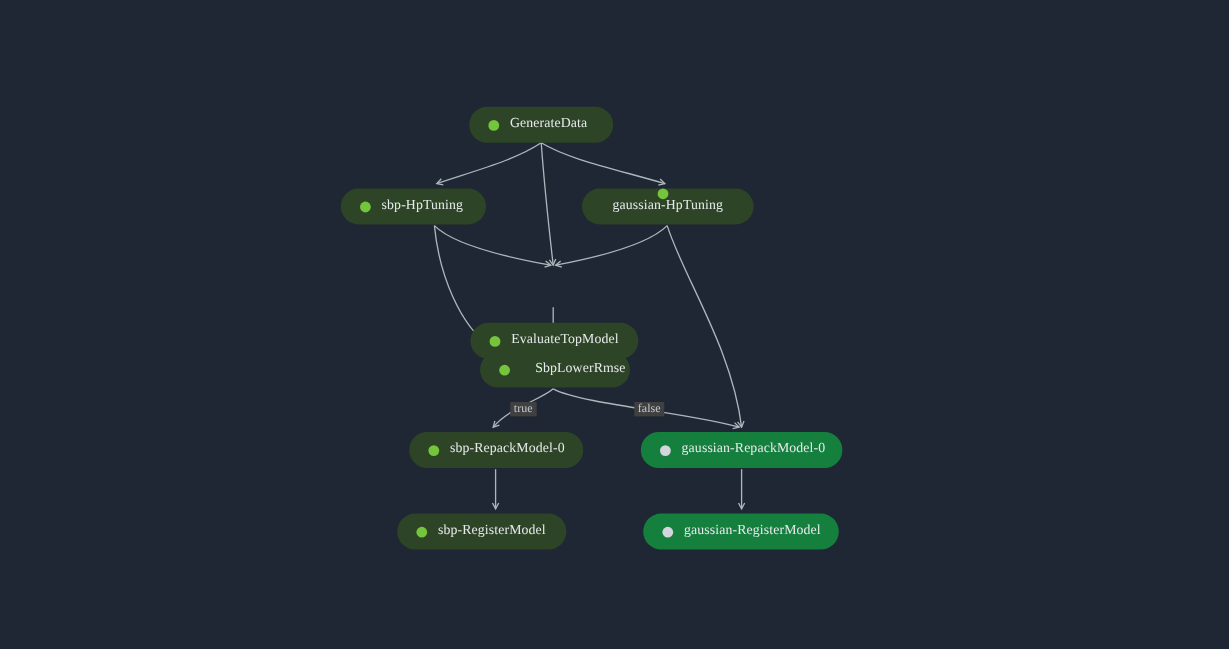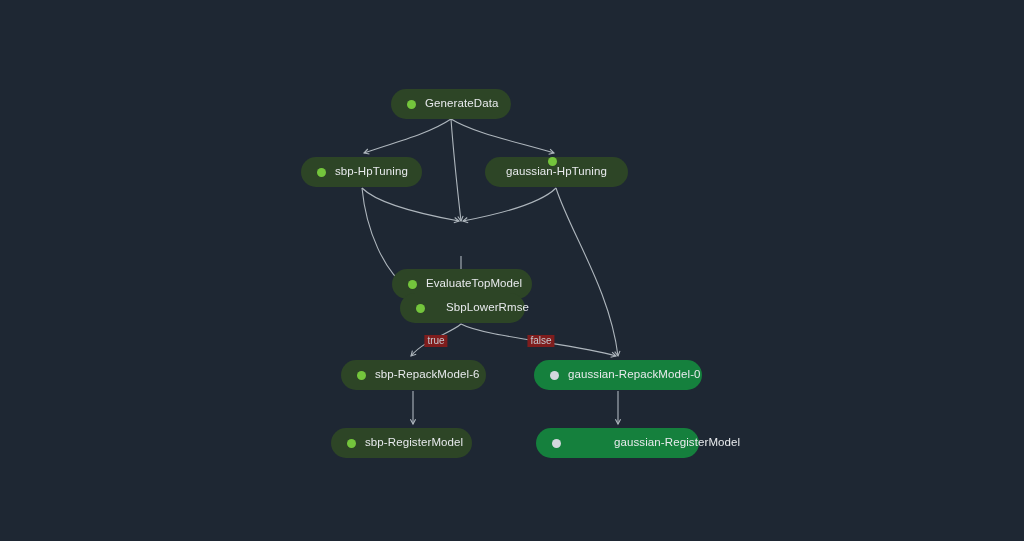--- a/index.html
+++ b/index.html
@@ -6,21 +6,21 @@
     margin: 0;
     padding: 0;
     background: #1e2733;
   }
   #canvas {
     position: relative;
     width: 1024px;
     height: 541px;
     background: #1e2733;
     overflow: hidden;
-    font-family: Liberation Sans, sans-serif;
+    font-family: Liberation Serif, serif;
   }
   #edge-layer {
     position: absolute;
     left: 0;
     top: 0;
     width: 1024px;
     height: 541px;
     pointer-events: none;
   }
   .edge-path {
@@ -65,21 +65,21 @@
   .node-label {
     font-size: 11.5px;
     color: #e8eaed;
     letter-spacing: 0.1px;
     line-height: 1;
   }
   .edge-label {
     position: absolute;
     font-size: 10px;
     color: #c3c9d0;
-    background: #7f1d1d;
+    background: #404040;
     padding: 0 3px;
     line-height: 12px;
     transform: translate(-50%, -50%);
     white-space: nowrap;
   }
 </style>
 </head>
 <body>
 
 <div id="canvas">
@@ -109,49 +109,49 @@
       <path d="M410.4,419.2 L413.0,424.0 L415.6,419.2" class="arrow-head"></path>
       <path d="M618,391 L618,424" class="edge-path"></path>
       <path d="M615.4,419.2 L618.0,424.0 L620.6,419.2" class="arrow-head"></path>
     </svg>
 
   <div id="node-layer">
       <div class="node state-success" style="left: 391px; top: 89px; width: 120px;">
         <span class="status-dot"></span>
         <span class="node-label">GenerateData</span>
       </div>
-      <div class="node state-success" style="left: 301px; top: 157px; width: 121px;">
+      <div class="node state-success" style="left: 284px; top: 157px; width: 121px;">
         <span class="status-dot"></span>
         <span class="node-label">sbp-HpTuning</span>
       </div>
       <div class="node state-success" style="left: 485px; top: 157px; width: 143px; flex-direction: column;">
         <span class="status-dot"></span>
         <span class="node-label">gaussian-HpTuning</span>
       </div>
       <div class="node state-success" style="left: 392px; top: 225px; width: 140px; margin-top: 44px;">
         <span class="status-dot"></span>
         <span class="node-label">EvaluateTopModel</span>
       </div>
       <div class="node state-success" style="left: 400px; top: 293px; width: 125px; gap: 12px;">
         <span class="status-dot"></span>
         <span class="node-label">SbpLowerRmse</span>
       </div>
       <div class="node state-success" style="left: 341px; top: 360px; width: 145px;">
         <span class="status-dot"></span>
-        <span class="node-label">sbp-RepackModel-6</span>
+        <span class="node-label">sbp-RepackModel-0</span>
       </div>
       <div class="node state-skipped" style="left: 534px; top: 360px; width: 168px;">
         <span class="status-dot"></span>
         <span class="node-label">gaussian-RepackModel-0</span>
       </div>
       <div class="node state-success" style="left: 331px; top: 428px; width: 141px;">
         <span class="status-dot"></span>
         <span class="node-label">sbp-RegisterModel</span>
       </div>
-      <div class="node state-skipped" style="left: 536px; top: 428px; width: 163px; gap: 44px;">
+      <div class="node state-skipped" style="left: 536px; top: 428px; width: 163px;">
         <span class="status-dot"></span>
         <span class="node-label">gaussian-RegisterModel</span>
       </div>
     </div>
   <div id="edge-label-layer">
       <div class="edge-label" style="left: 436px; top: 341px;">true</div>
       <div class="edge-label" style="left: 541px; top: 341px;">false</div>
     </div>
 
 </div>

